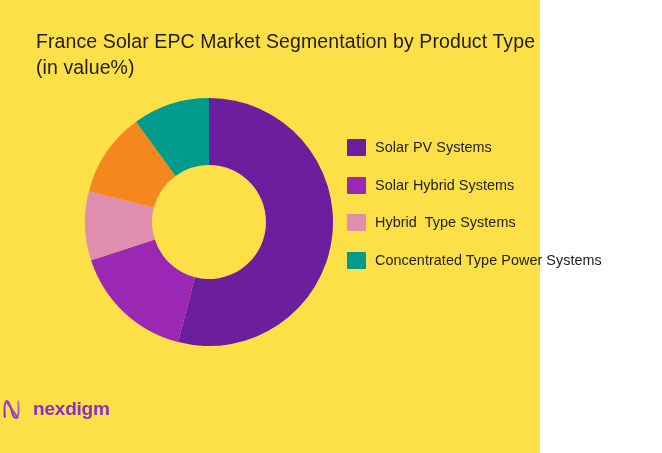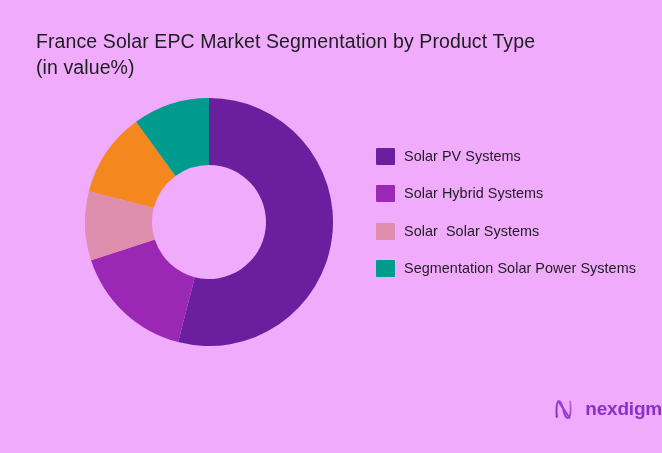--- a/index.html
+++ b/index.html
@@ -12,23 +12,23 @@
     height: 453px;
     background: #ffffff;
     font-family: "Liberation Sans", sans-serif;
     color: #1a1a1a;
     overflow: hidden;
     position: relative;
   }
 
   .page {
     position: relative;
-    width: 662px;
+    width: 540px;
     height: 453px;
-    background: #f0abfc;
+    background: #fde047;
   }
 
   
   .chart-title {
     position: absolute;
     left: 36px;
     top: 28px;
     width: 580px;
     font-size: 19.5px;
     line-height: 26px;
@@ -55,24 +55,22 @@
 
   
   .legend {
     position: absolute;
     left: 347px;
     top: 139px;
     width: 300px;
   }
   .legend-item {
     display: flex;
-    align-items: center;
     height: 34px;
     margin-bottom: 3.5px;
-    margin-left: 29px;
   }
   .legend-swatch {
     width: 19px;
     height: 17px;
     flex: 0 0 auto;
     margin-right: 9px;
     border-radius: 1px;
   }
   .legend-label {
     font-size: 14.4px;
@@ -83,21 +81,21 @@
   }
 
   
   .brand {
     position: absolute;
     left: 0;
     top: 396px;
     width: 662px;
     display: flex;
     align-items: center;
-    justify-content: flex-end;
+    justify-content: flex-start;
   }
   .brand-mark {
     width: 26px;
     height: 26px;
     margin-right: 7px;
     display: block;
   }
   .brand-text {
     font-size: 19px;
     font-weight: 700;
@@ -130,25 +128,25 @@
     <div class="legend-item">
       <span class="legend-swatch" style="background: rgb(107, 31, 158);"></span>
       <span class="legend-label">Solar PV Systems</span>
     </div>
     <div class="legend-item">
       <span class="legend-swatch" style="background: rgb(155, 39, 181);"></span>
       <span class="legend-label">Solar Hybrid Systems</span>
     </div>
     <div class="legend-item">
       <span class="legend-swatch" style="background: rgb(224, 142, 174);"></span>
-      <span class="legend-label">Solar  Solar Systems</span>
+      <span class="legend-label">Hybrid  Type Systems</span>
     </div>
     <div class="legend-item">
       <span class="legend-swatch" style="background: rgb(0, 155, 140);"></span>
-      <span class="legend-label">Segmentation Solar Power Systems</span>
+      <span class="legend-label">Concentrated Type Power Systems</span>
     </div>
   </div>
 
   <div class="brand">
     <svg class="brand-mark" viewBox="0 0 28 28">
       <defs>
         <linearGradient id="nxg" x1="0" y1="1" x2="1" y2="0">
           <stop offset="0%" stop-color="#6d2fb8"></stop>
           <stop offset="55%" stop-color="#9b3fd0"></stop>
           <stop offset="100%" stop-color="#c86fe0"></stop>

